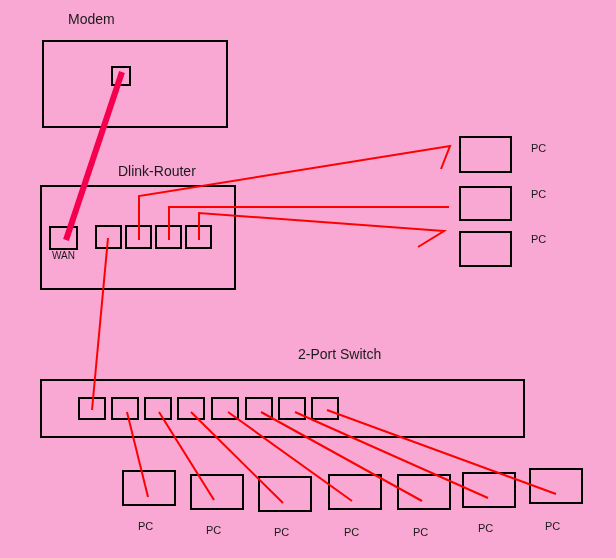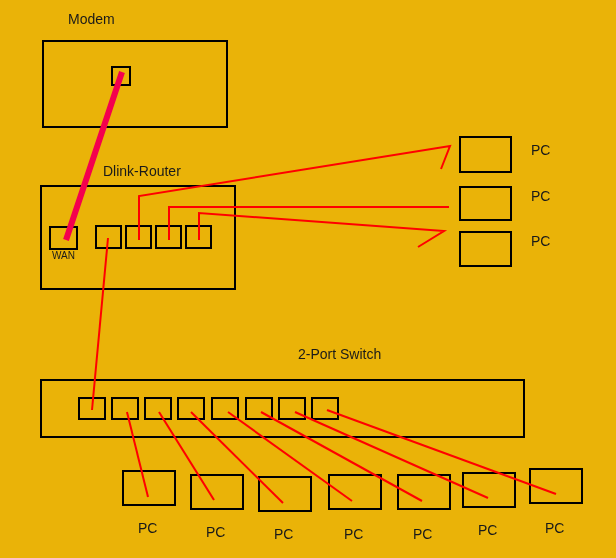--- a/index.html
+++ b/index.html
@@ -9,21 +9,21 @@
     background: #ffffff;
   }
   body {
     font-family: "Liberation Sans", sans-serif;
     -webkit-font-smoothing: antialiased;
   }
   #canvas {
     position: relative;
     width: 616px;
     height: 558px;
-    background: #eab308;
+    background: #f9a8d4;
     overflow: hidden;
   }
   
   .device-box {
     position: absolute;
     border: 2px solid #000000;
     background: transparent;
     box-sizing: border-box;
   }
   
@@ -50,21 +50,21 @@
   }
   .port-label {
     position: absolute;
     font-size: 10px;
     color: #1a1a1a;
     white-space: nowrap;
     line-height: 1;
   }
   .pc-label {
     position: absolute;
-    font-size: 14px;
+    font-size: 11px;
     color: #1a1a1a;
     white-space: nowrap;
     line-height: 1;
   }
   
   #cables {
     position: absolute;
     left: 0;
     top: 0;
     width: 616px;
@@ -74,21 +74,21 @@
 </style>
 </head>
 <body>
 
 <div id="canvas">
 
   <div class="title-label" style="left: 68px; top: 12px;">Modem</div>
   <div class="device-box" style="left: 42px; top: 40px; width: 186px; height: 88px;"></div>
   <div class="port" style="left: 111px; top: 66px; width: 20px; height: 20px;"></div>
 
-  <div class="title-label" style="left: 103px; top: 164px; text-align: right;">Dlink-Router</div>
+  <div class="title-label" style="left: 118px; top: 164px; text-align: right;">Dlink-Router</div>
   <div class="device-box" style="left: 40px; top: 185px; width: 196px; height: 105px;"></div>
   <div class="port" style="left: 49px; top: 226px; width: 29px; height: 24px;"></div>
   <div class="port-label" style="left: 52px; top: 251px; text-align: right;">WAN</div>
   <div class="port" style="left: 95px; top: 225px; width: 27px; height: 24px;"></div>
   <div class="port" style="left: 125px; top: 225px; width: 27px; height: 24px;"></div>
   <div class="port" style="left: 155px; top: 225px; width: 27px; height: 24px;"></div>
   <div class="port" style="left: 185px; top: 225px; width: 27px; height: 24px;"></div>
 
   <div class="pc-box" style="left: 459px; top: 136px; width: 53px; height: 37px;"></div>
   <div class="pc-label" style="left: 531px; top: 143px;">PC</div>

